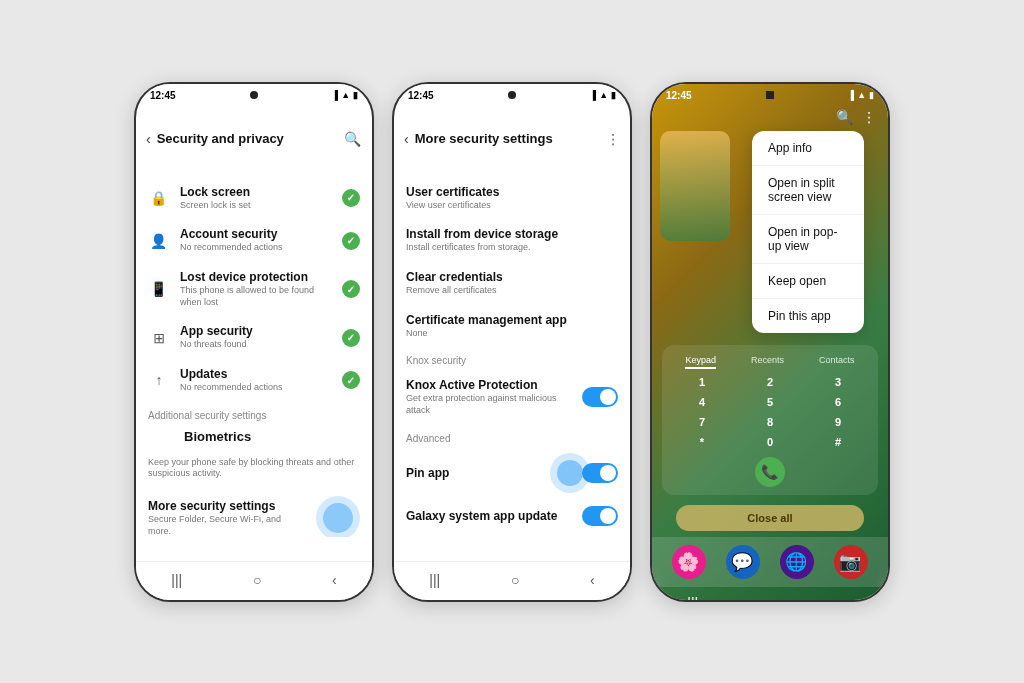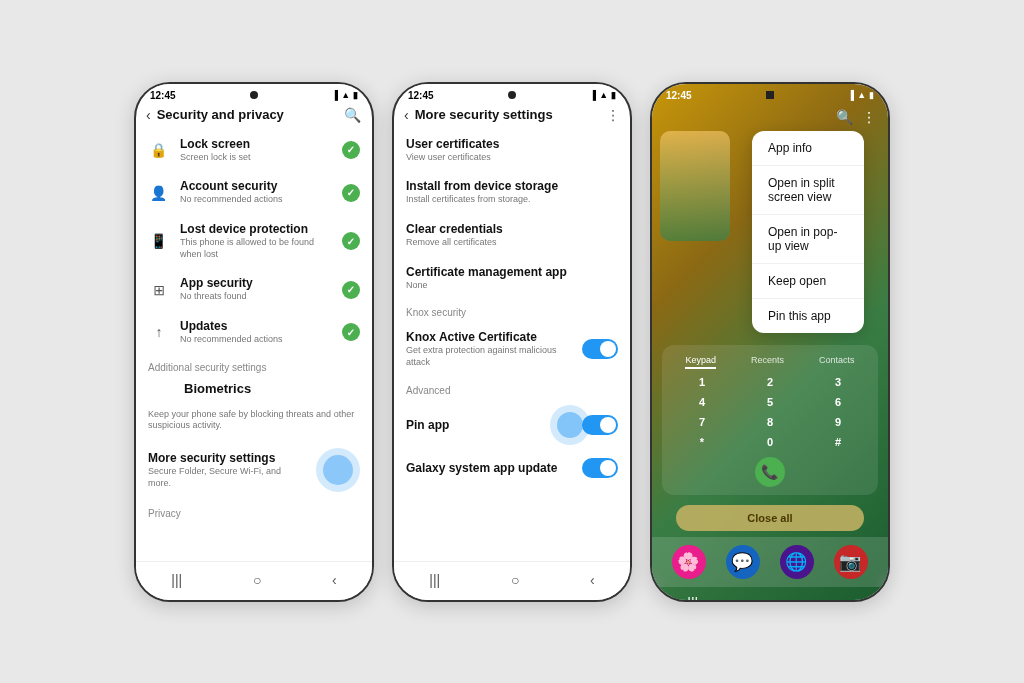--- a/index.html
+++ b/index.html
@@ -23,20 +23,21 @@
       width: 240px;
       height: 520px;
       background: #fff;
       border-radius: 36px;
       border: 2px solid #333;
       overflow: hidden;
       position: relative;
       box-shadow: 0 4px 20px rgba(0,0,0,0.18);
       display: flex;
       flex-direction: column;
+      gap: 24px;
     }
     .phone-notch-bar {
       background: #fff;
       display: flex;
       align-items: center;
       justify-content: space-between;
       padding: 6px 14px 2px 14px;
       font-size: 10px;
       font-weight: 600;
       flex-shrink: 0;
@@ -427,21 +428,21 @@
       </div>
       <div class="setting-item">
         <div class="setting-text">
           <div class="s-title">Certificate management app</div>
           <div class="s-sub">None</div>
         </div>
       </div>
       <div class="section-label">Knox security</div>
       <div class="setting-item">
         <div class="setting-text">
-          <div class="s-title">Knox Active Certificate</div>
+          <div class="s-title">Knox Active Protection</div>
           <div class="s-sub">Get extra protection against malicious attack</div>
         </div>
         <div class="toggle"></div>
       </div>
       <div class="section-label">Advanced</div>
 
       <div class="setting-item" style="position:relative;">
         <div class="setting-text">
           <div class="s-title">Pin app</div>
         </div>

